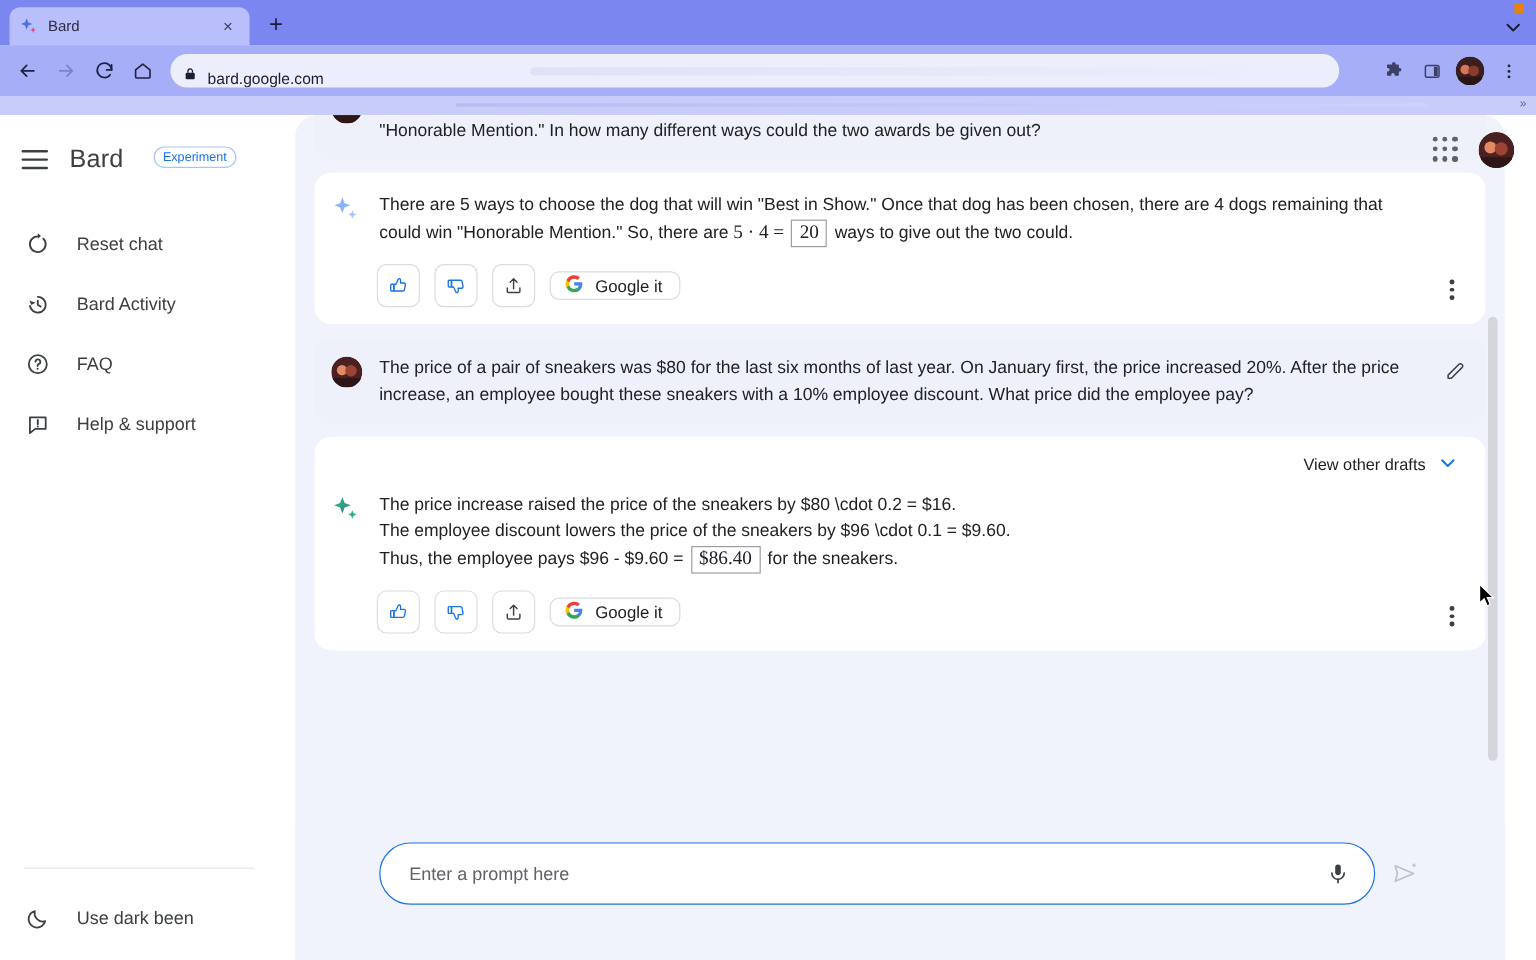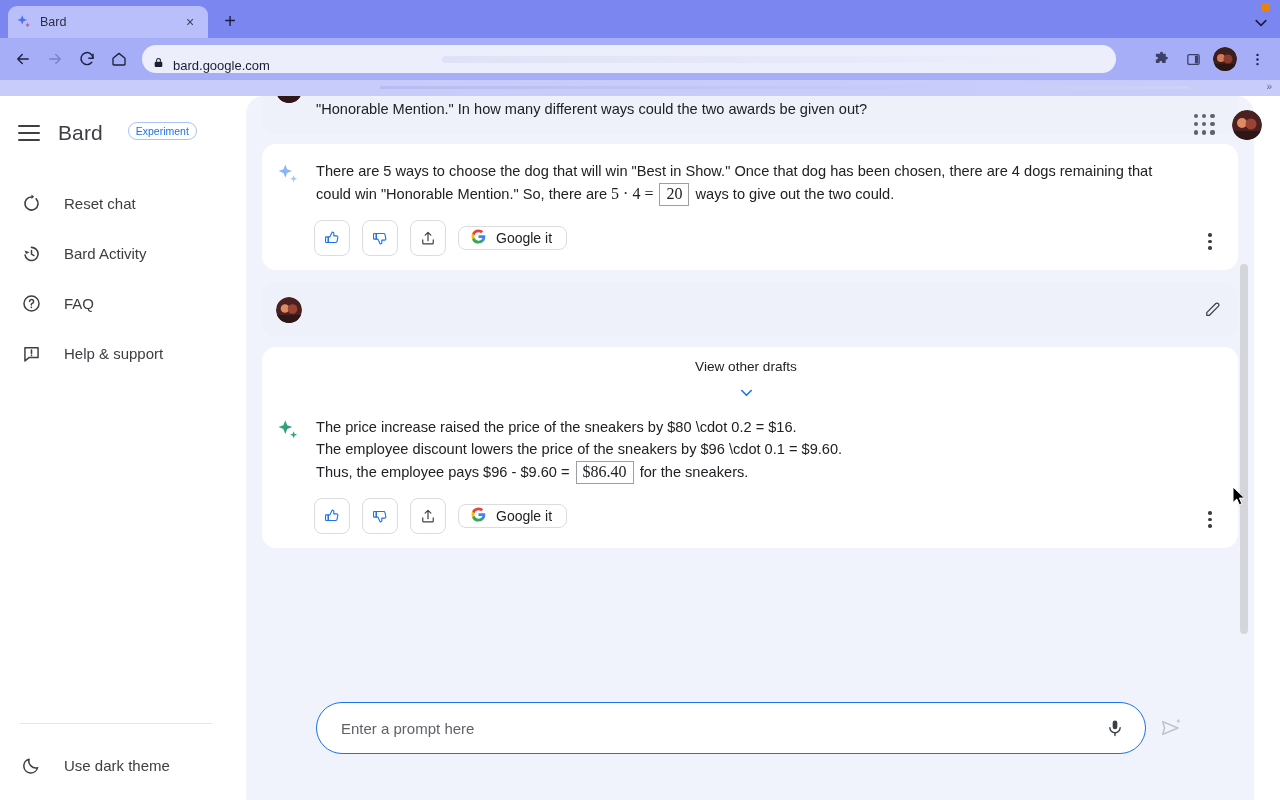--- a/index.html
+++ b/index.html
@@ -141,21 +141,21 @@
     position: absolute; right: 14px; top: 16px; width: 22px; height: 22px;
     display: flex; align-items: center; justify-content: center;
   }
 
   .card {
     background: #ffffff; border-radius: 14px; margin-top: 10px;
     padding: 16px 18px 12px 14px; position: relative;
   }
   .drafts-row {
     display: flex; justify-content: flex-end; align-items: center;
-    gap: 9px; margin: -4px 4px 10px 0; flex-direction: column;
+    gap: 9px; margin: -4px 4px 10px 0;
   }
   .drafts-label { font-size: 13.6px; color: #202124; }
   .resp-row { display: flex; gap: 14px; }
   .spark { width: 26px; height: 26px; flex: 0 0 26px; margin-top: 2px; }
   .resp-text { font-size: 14.6px; line-height: 22.5px; color: #202124; flex: 1 1 auto; padding-right: 36px; }
   .resp-line { display: block; }
   .math { font-family: "Liberation Serif", serif; font-size: 16px; }
   .boxed {
     font-family: "Liberation Serif", serif; font-size: 16px;
     border: 1px solid #9aa0a6; padding: 1px 6px 2px; margin: 0 2px;
@@ -371,21 +371,21 @@
       </nav>
 
       <div class="side-bottom">
         <div class="side-div"></div>
         <div class="nav-item">
           <span class="ico">
             <svg viewBox="0 0 24 24" width="21" height="21">
                 <path d="M19 14.5A8 8 0 0 1 9.2 4.8a8 8 0 1 0 9.8 9.7z" stroke="#3c4043" stroke-width="1.7" fill="none" stroke-linejoin="round"></path>
               </svg>
           </span>
-          <span>Use dark theme</span>
+          <span>Use dark been</span>
         </div>
       </div>
     </aside>
 
     <div class="chatwrap">
 
       <div class="app-header-right">
         <span class="apps-grid">
           <i></i>
             <i></i>
@@ -477,20 +477,21 @@
 
           <div class="msg-user second">
             <span class="avatar-sm">
               <svg viewBox="0 0 26 26" class="av-img">
                 <circle cx="13" cy="13" r="13" fill="#4a2020"></circle>
                 <circle cx="9" cy="11.5" r="4.3" fill="#e08a66"></circle>
                 <circle cx="16.5" cy="12" r="4.8" fill="#9c4333"></circle>
                 <rect x="1" y="18" width="24" height="8" fill="#2e1616"></rect>
               </svg>
             </span>
+            <div class="u-text">The price of a pair of sneakers was $80 for the last six months of last year. On January first, the price increased 20%. After the price increase, an employee bought these sneakers with a 10% employee discount. What price did the employee pay?</div>
             <span class="edit-btn">
               <svg viewBox="0 0 24 24" width="20" height="20">
                   <path d="M4.5 16.3 15.4 5.4a1.9 1.9 0 0 1 2.7 0l.5.5a1.9 1.9 0 0 1 0 2.7L7.7 19.5H4.5z" stroke="#3c4043" stroke-width="1.5" fill="none" stroke-linejoin="round"></path>
                 </svg>
             </span>
           </div>
 
           <div class="card">
             <div class="drafts-row">
               <span class="drafts-label">View other drafts</span>

